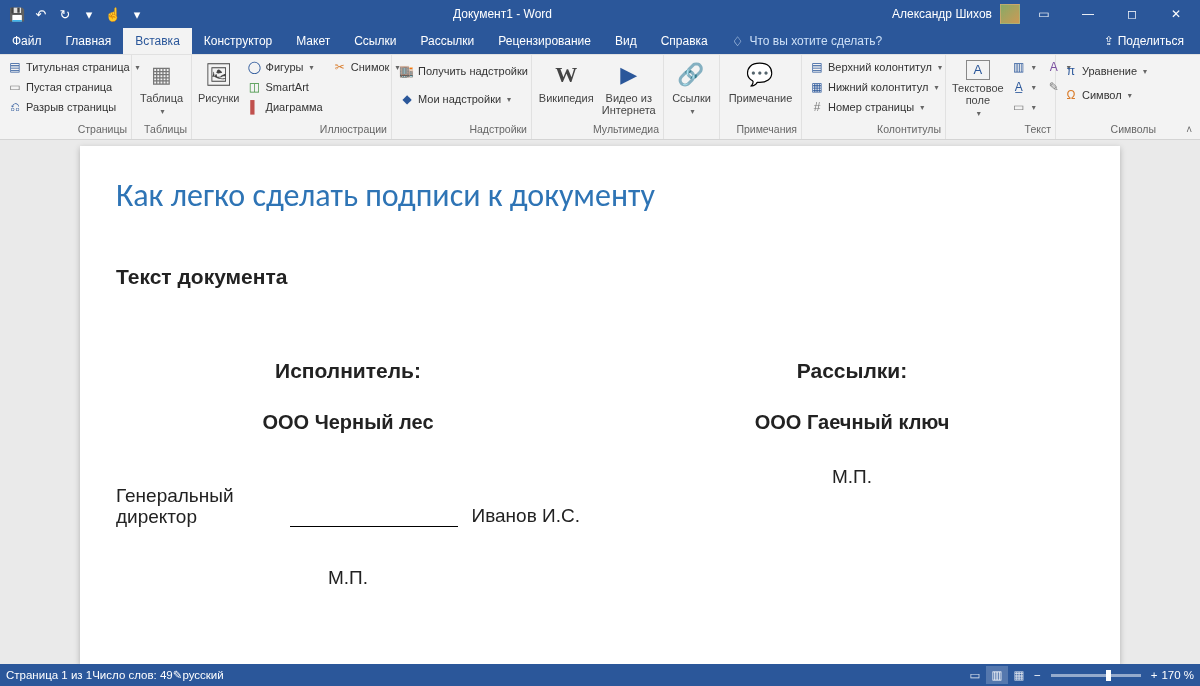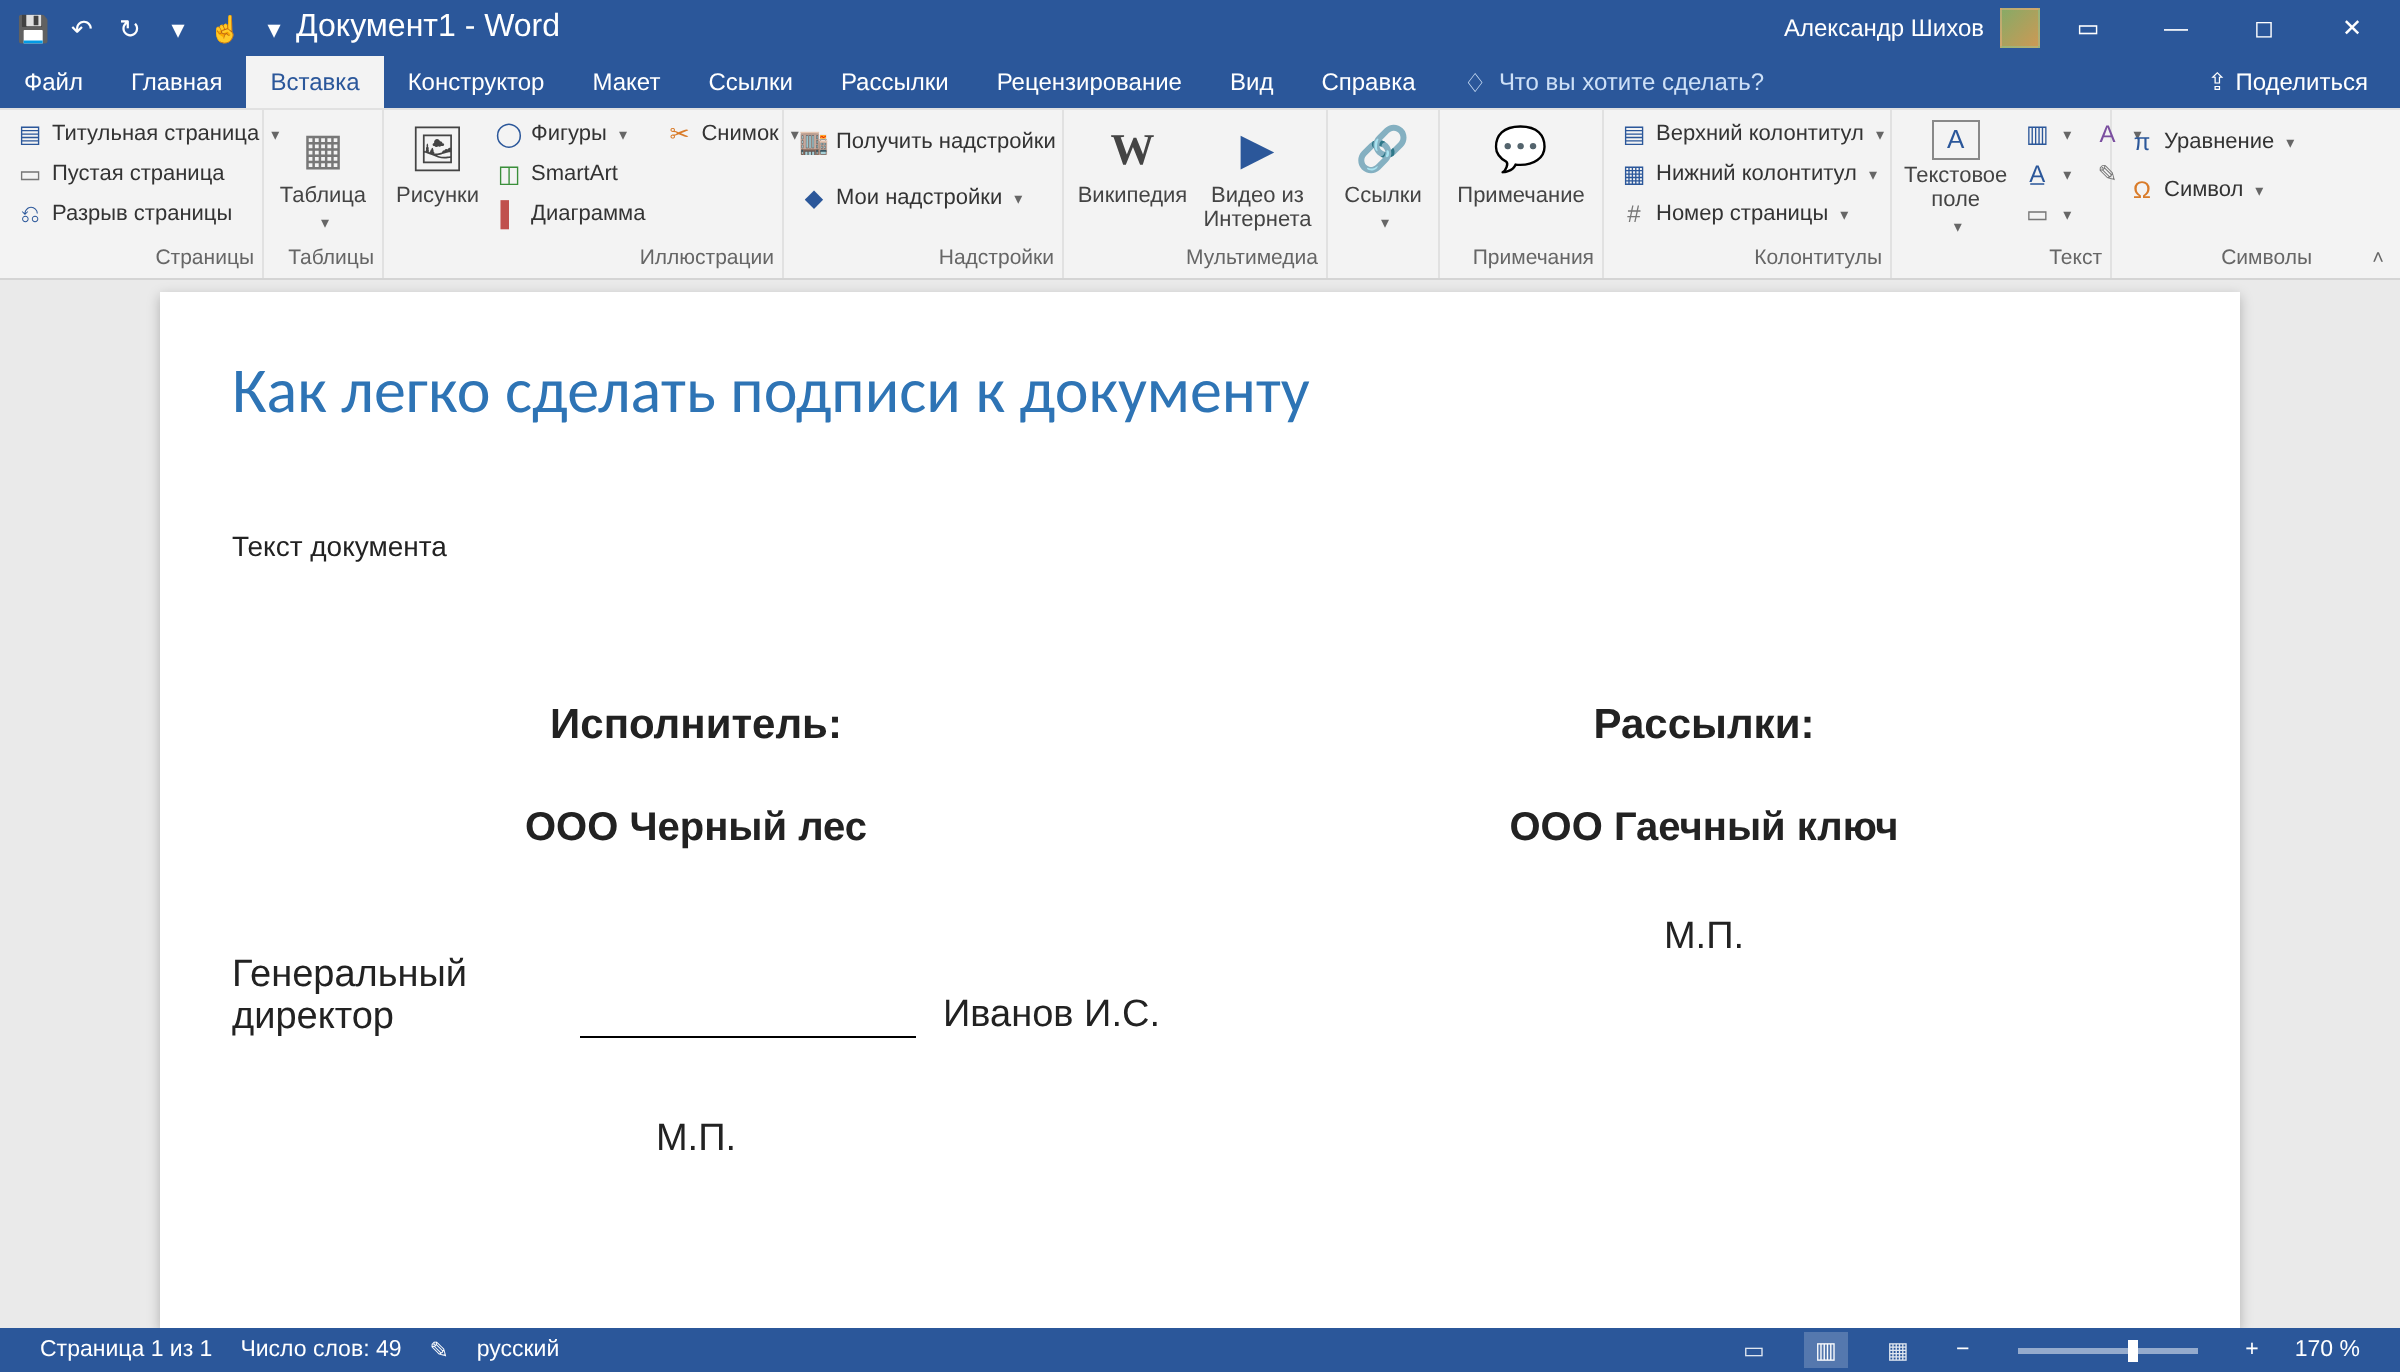--- a/index.html
+++ b/index.html
@@ -2,21 +2,21 @@
 <html><head>
 <meta charset="utf-8">
 <style>
   * { margin: 0; padding: 0; box-sizing: border-box; font-family: "Segoe UI", Tahoma, sans-serif; }
   body { width: 1200px; height: 686px; background: #e6e6e6; display: flex; flex-direction: column; overflow: hidden; }
 
   
   .titlebar { background: #2b579a; height: 28px; display: flex; align-items: center; color: #fff; font-size: 12px; }
   .qat { display: flex; align-items: center; gap: 2px; padding-left: 6px; }
   .qat-btn { width: 22px; height: 22px; display: flex; align-items: center; justify-content: center; font-size: 13px; color: #fff; cursor: pointer; }
-  .title-center { flex: 1; text-align: left; font-size: 16px; }
+  .title-center { flex: 1; text-align: center; font-size: 12px; }
   .title-right { display: flex; align-items: center; gap: 4px; padding-right: 4px; }
   .user-name { font-size: 12px; margin-right: 4px; margin-left: 35px; }
   .avatar { width: 20px; height: 20px; background: linear-gradient(135deg,#8a6,#c95); border: 1px solid #fff2; }
   .winbtn { width: 40px; height: 28px; display: flex; align-items: center; justify-content: center; font-size: 12px; cursor: pointer; }
 
   
   .menubar { background: #2b579a; height: 26px; display: flex; align-items: stretch; color: #fff; font-size: 12px; }
   .menu-tab { padding: 0 12px; display: flex; align-items: center; cursor: pointer; }
   .menu-tab.file { font-weight: normal; }
   .menu-tab.active { background: #f3f3f3; color: #2b579a; }
@@ -44,33 +44,33 @@
   .c-orange { color: #d97b29; }
   .c-green { color: #3a8f3a; }
   .c-red { color: #c0504d; }
   .c-purple { color: #7b4fa0; }
   .c-gray { color: #777; }
 
   
   .workspace { flex: 1; background: #eaeaea; overflow: hidden; position: relative; display: flex; justify-content: center; }
   .page { background: #fff; width: 1040px; margin-top: 6px; box-shadow: 0 2px 6px rgba(0,0,0,.25); padding: 30px 36px 80px 36px; color: #222; font-family: Calibri, "Segoe UI", sans-serif; }
   .doc-heading { color: #2e74b5; font-size: 32px; font-weight: 400; margin-bottom: 50px; font-family: "Calibri Light", Calibri, sans-serif; }
-  .doc-body { font-size: 14px; margin-bottom: 70px; }
+  .doc-body { font-size: 21px; margin-bottom: 70px; font-weight: bold; }
   .sign-row { display: flex; gap: 40px; }
   .sign-col { flex: 1; text-align: center; }
   .sc-title { font-size: 21px; font-weight: 600; margin-bottom: 28px; }
   .sc-org { font-size: 20px; font-weight: 600; margin-bottom: 32px; }
   .sc-line { display: flex; align-items: flex-end; gap: 14px; text-align: left; font-size: 19px; margin-bottom: 40px; }
   .sc-role { width: 160px; line-height: 21px; margin-top: 19px; }
   .sc-underline { flex: 1; border-bottom: 1.5px solid #000; height: 18px; min-width: 110px; }
   .sc-name { white-space: nowrap; }
   .sc-mp { font-size: 19px; }
 
   
-  .statusbar { height: 22px; background: #2b579a; color: #fff; display: flex; align-items: center; font-size: 11.5px; padding: 0 20px; gap: 14px; }
+  .statusbar { height: 22px; background: #2b579a; color: #fff; display: flex; align-items: center; font-size: 11.5px; padding: 0 6px; }
   .status-sep { flex: 1; }
   .viewbtn { width: 22px; height: 18px; display: flex; align-items: center; justify-content: center; cursor: pointer; color: #fff; opacity: .85; }
   .zoom-slider { width: 90px; height: 3px; background: rgba(255,255,255,.5); position: relative; margin: 0 6px; }
   .zoom-thumb { position: absolute; top: -4px; left: 62%; width: 5px; height: 11px; background: #fff; }
   .zoom-pm { cursor: pointer; padding: 0 4px; }
 </style>
 </head>
 <body>
 
 <div class="titlebar">

